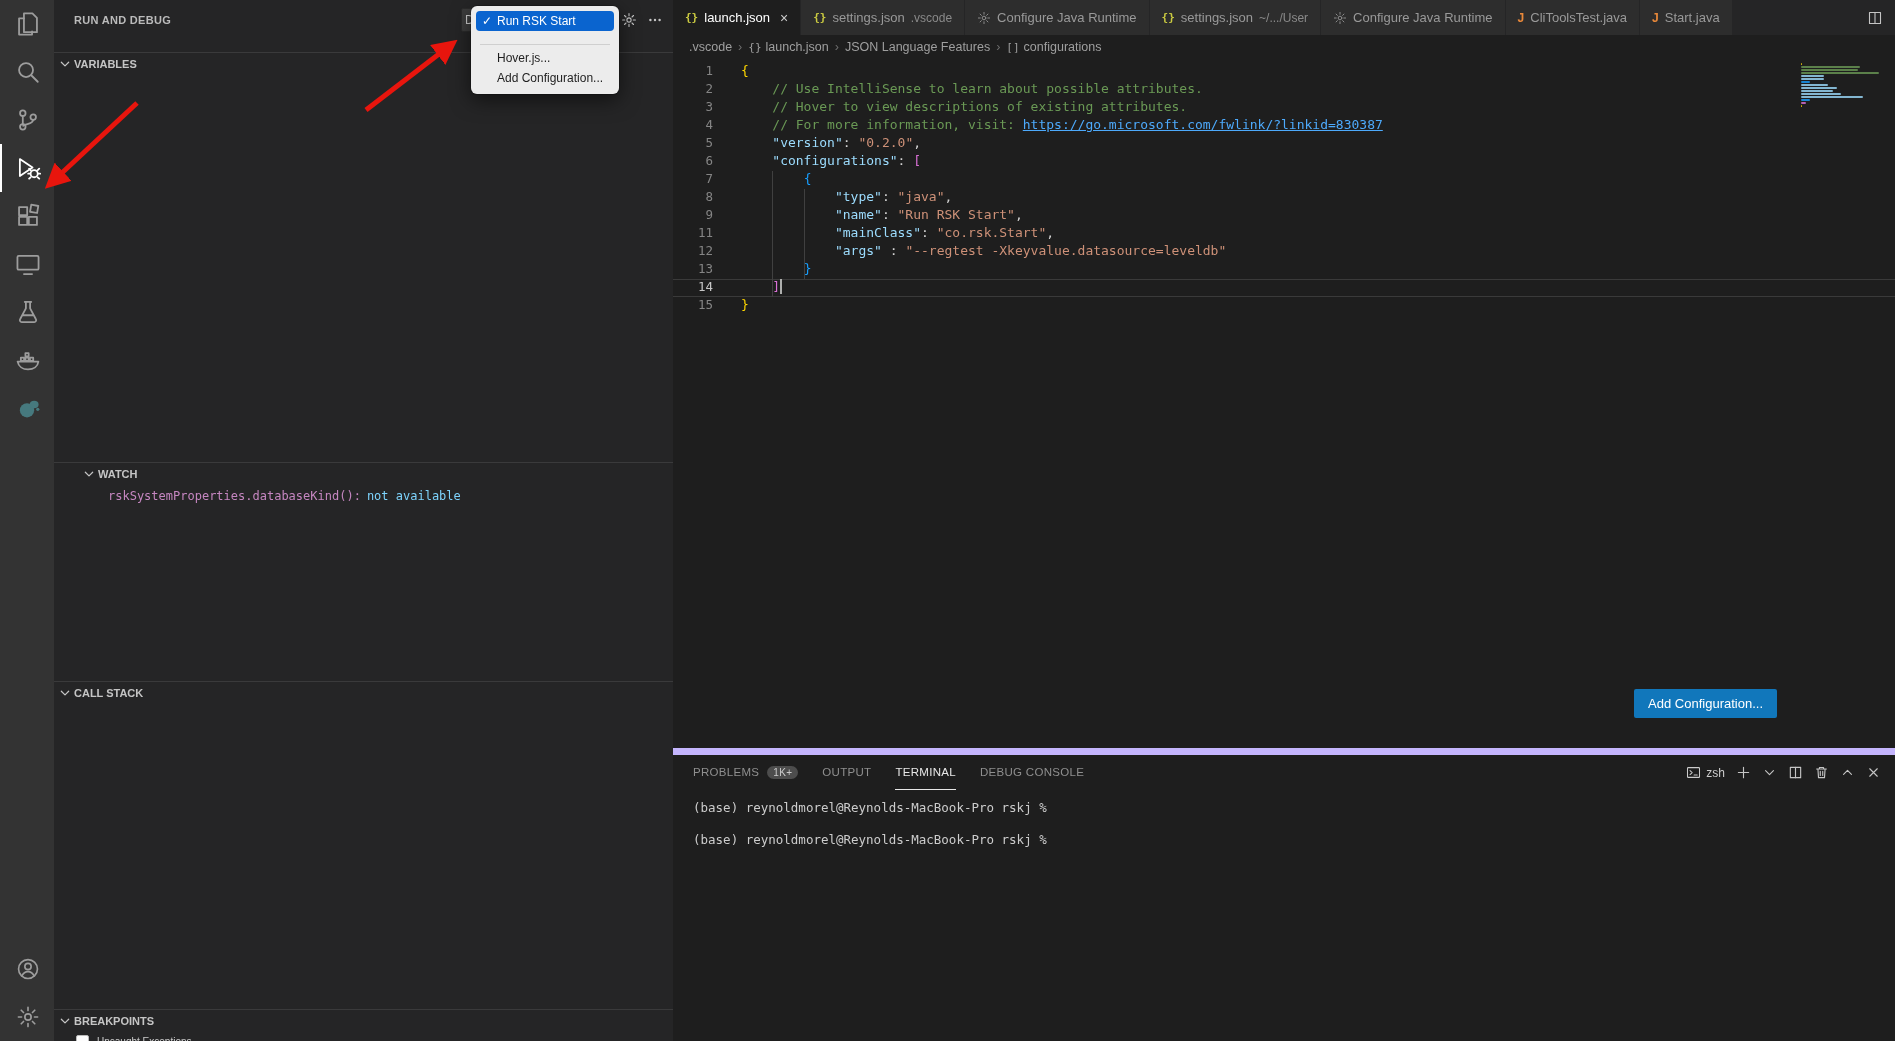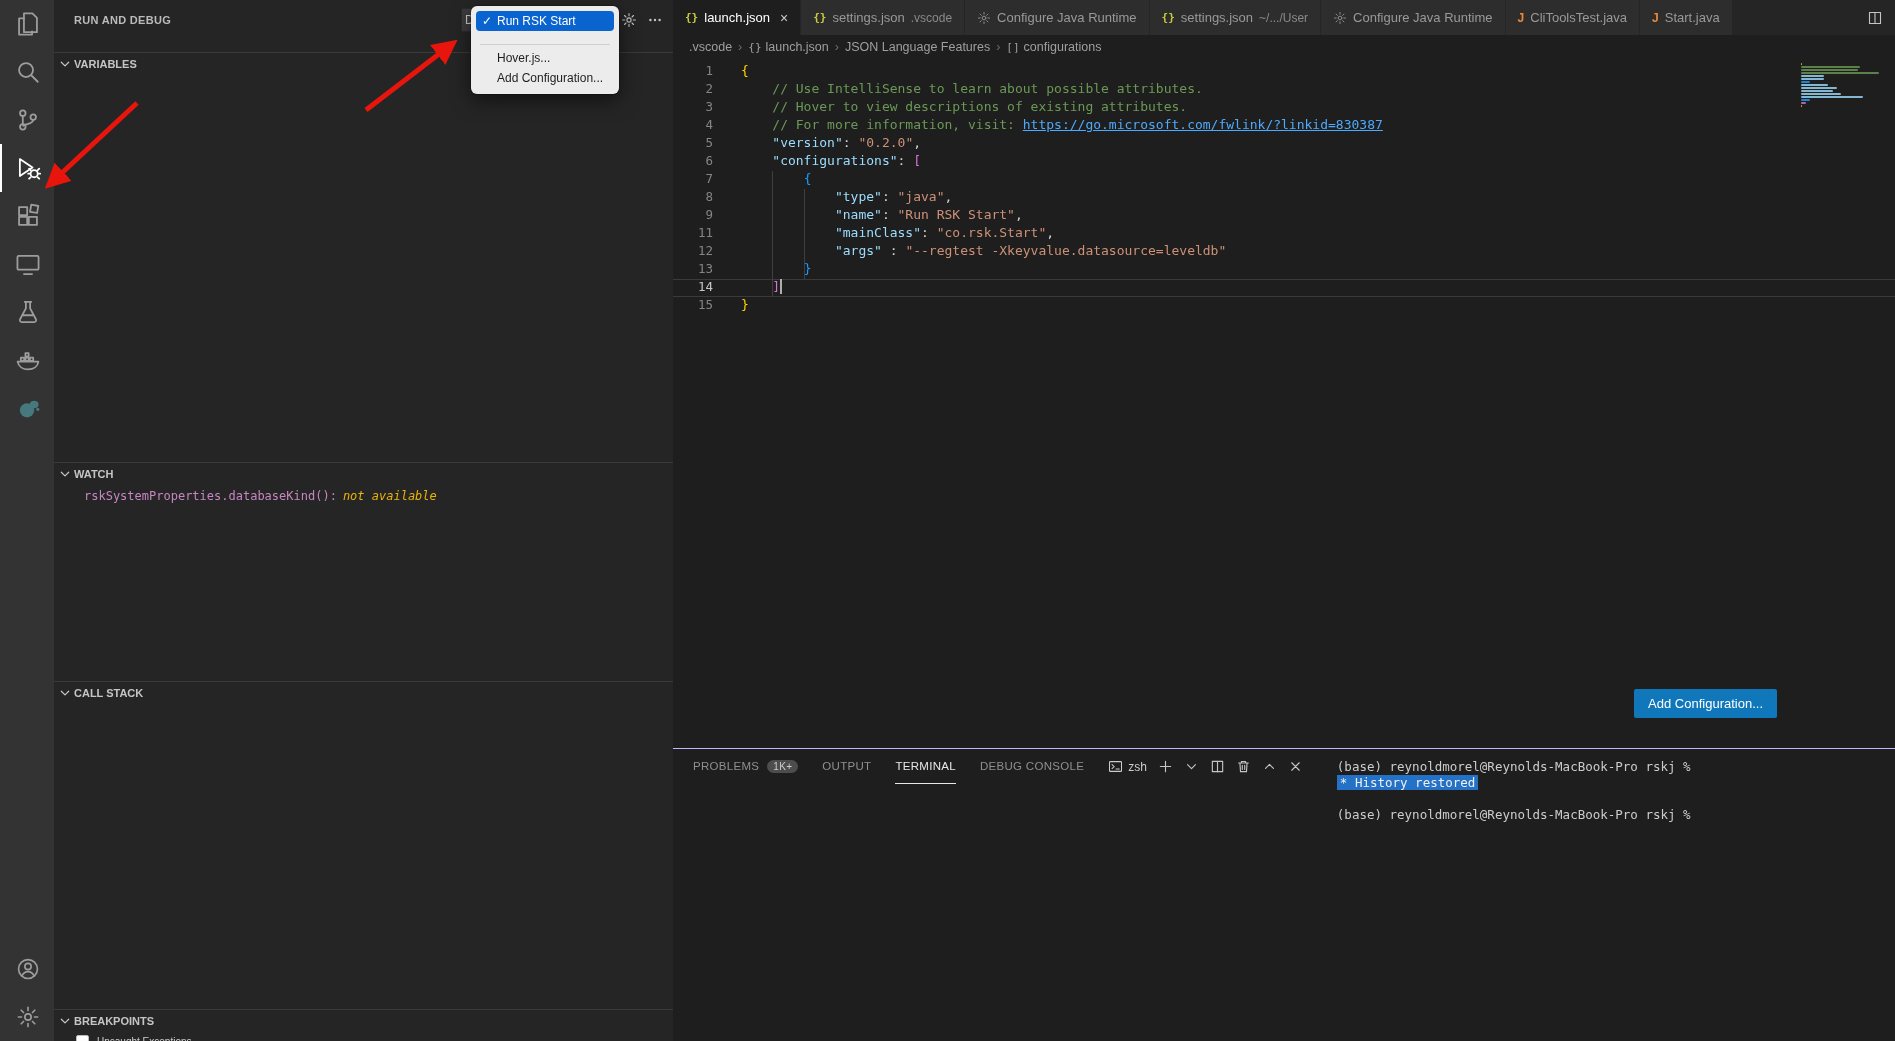--- a/index.html
+++ b/index.html
@@ -20,21 +20,21 @@
   .sb-title{font-size:11px;font-weight:bold;color:#bbb;letter-spacing:.3px}
   .config-select{position:absolute;left:407px;top:8px;width:156px;height:24px;background:#3c3c3c;border:1px solid #2b2b2b;border-radius:2px;font-size:12px;color:#ccc;line-height:22px;padding-left:3px;overflow:hidden;white-space:nowrap;cursor:pointer}
   .sb-action{position:absolute;top:12px;color:#c5c5c5;cursor:pointer}
   .sb-gear{left:567px}.sb-dots{left:593px}
   .section{border-top:1px solid rgba(204,204,204,.13);display:flex;flex-direction:column;overflow:hidden}
   .section-header{height:22px;display:flex;align-items:center;gap:2px;padding-left:4px;color:#c5c5c5;cursor:pointer;flex-shrink:0}
   .section-header .lbl{font-size:11px;font-weight:bold}
   .section-body{flex:1;overflow:hidden}
   .watch-row{margin:4px 0 0 30px;font:12px "DejaVu Sans Mono",monospace;white-space:nowrap;cursor:pointer}
   .watch-expr{color:#c586c0}
-  .watch-val{color:#eab308;font-style:italic;margin-left:6px}
+  .watch-val{color:#7dd3fc;margin-left:6px}
   .bp-row{display:flex;align-items:center;gap:8px;margin:3px 0 0 22px;font-size:10px;color:#ccc;cursor:pointer}
   .bp-check{width:13px;height:13px;background:#fdfdfd;border:1px solid #bbb;border-radius:2px}
 
   
   .main{flex:1;display:flex;flex-direction:column;min-width:0;background:#1e1e1e}
   .tabbar{height:35px;background:#252526;display:flex;align-items:stretch;flex-shrink:0}
   .tab{display:flex;align-items:center;gap:6px;padding:0 12px;font-size:13px;color:#999;background:#2d2d2d;border-right:1px solid #252526;cursor:pointer;white-space:nowrap}
   .tab.active{background:#1e1e1e;color:#fff}
   .tab .suffix{font-size:12px;color:#8a8a8a}
   .tab .close{margin-left:4px;color:#ccc;font-size:14px;line-height:1}
@@ -55,21 +55,21 @@
   .tk-k{color:#9cdcfe}.tk-s{color:#ce9178}.tk-c{color:#6a9955}.tk-p{color:#d4d4d4}
   .tk-l{color:#4daafc;text-decoration:underline}
   .tk-b1{color:#ffd700}.tk-b2{color:#da70d6}.tk-b3{color:#179fff}
   .caret{display:inline-block;width:2px;height:15px;background:#aeafad;vertical-align:-3px}
   .guide{position:absolute;width:1px;background:#404040}
   .minimap{position:absolute;top:4px;right:14px;width:80px}
   .mm-line{height:2px;margin-bottom:1px;opacity:.8;border-radius:1px}
   .add-config-btn{position:absolute;right:118px;bottom:30px;color:#fff;font-size:13px;padding:7px 14px;border:none;border-radius:2px;cursor:pointer;font-family:inherit}
 
   
-  .panel{height:293px;border-top:1px solid #c4b5fd;display:flex;flex-direction:row;flex-shrink:0}
+  .panel{height:293px;border-top:7px solid #c4b5fd;display:flex;flex-direction:column;flex-shrink:0}
   .panel-header{height:35px;display:flex;align-items:center;padding:0 14px 0 20px;gap:24px;flex-shrink:0}
   .ptab{font-size:11.5px;color:#8f8f8f;letter-spacing:.3px;display:flex;align-items:center;gap:8px;height:100%;cursor:pointer;border-bottom:1px solid transparent}
   .ptab.active{color:#e7e7e7;border-bottom-color:#e7e7e7}
   .pbadge{background:#4d4d4d;color:#ccc;font-size:10px;border-radius:9px;padding:1px 6px}
   .panel-actions{margin-left:auto;display:flex;align-items:center;gap:11px;color:#c5c5c5}
   .shell-pick{display:flex;align-items:center;gap:5px;font-size:12px;color:#ccc;cursor:pointer}
   .pa-btn{cursor:pointer;display:flex;align-items:center}
   .term{padding:10px 0 0 20px;font:12.5px "DejaVu Sans Mono",monospace;line-height:16px;color:#ccc}
   .term-line{height:16px;white-space:pre}
   .term .hl{color:#f0f0f0;padding:0 3px}
@@ -194,21 +194,21 @@
     <div id="sections" style="display: flex; flex-direction: column; flex: 1 1 0%; margin-top: 12px;">
         <div class="section section-variables" style="height: 410px;">
           <div class="section-header">
             <svg class="icon" width="14" height="14" viewBox="0 0 16 16" fill="none" stroke="currentColor" stroke-width="1.4" stroke-linecap="round" stroke-linejoin="round">
               <path d="M3.8 6l4.2 4.2L12.2 6"></path>
             </svg>
             <span class="lbl">VARIABLES</span>
           </div>
           <div class="section-body"></div>
         </div>
-        <div class="section section-watch" style="height: 219px;">
+        <div class="section section-watch" style="height: 219px; padding-left: 24px;">
           <div class="section-header">
             <svg class="icon" width="14" height="14" viewBox="0 0 16 16" fill="none" stroke="currentColor" stroke-width="1.4" stroke-linecap="round" stroke-linejoin="round">
               <path d="M3.8 6l4.2 4.2L12.2 6"></path>
             </svg>
             <span class="lbl">WATCH</span>
           </div>
           <div class="section-body">
             <div class="watch-row"><span class="watch-expr">rskSystemProperties.databaseKind():</span><span class="watch-val">not available</span></div>
           </div>
         </div>
@@ -404,21 +404,20 @@
             </span>
             <span class="pa-btn">
               <svg class="icon" width="15" height="15" viewBox="0 0 16 16" fill="none" stroke="currentColor" stroke-width="1.2" stroke-linecap="round" stroke-linejoin="round">
                 <path d="M4 4l8 8M12 4l-8 8"></path>
               </svg>
             </span>
           </div>
       </div>
       <div class="term" id="terminal">
           <div class="term-line">(base) reynoldmorel@Reynolds-MacBook-Pro rskj %</div>
-          <div class="term-line"><span class="hl" style="background: rgb(36, 114, 200);">* History restored</span></div>
           <div class="term-line"></div>
           <div class="term-line">(base) reynoldmorel@Reynolds-MacBook-Pro rskj %</div>
         </div>
     </div>
   </div>
 
   <div class="menu" id="config-menu">
       <div class="menu-item selected" style="background: rgb(10, 100, 207);">
         <span class="chk">✓</span>
         <span>Run RSK Start</span>

